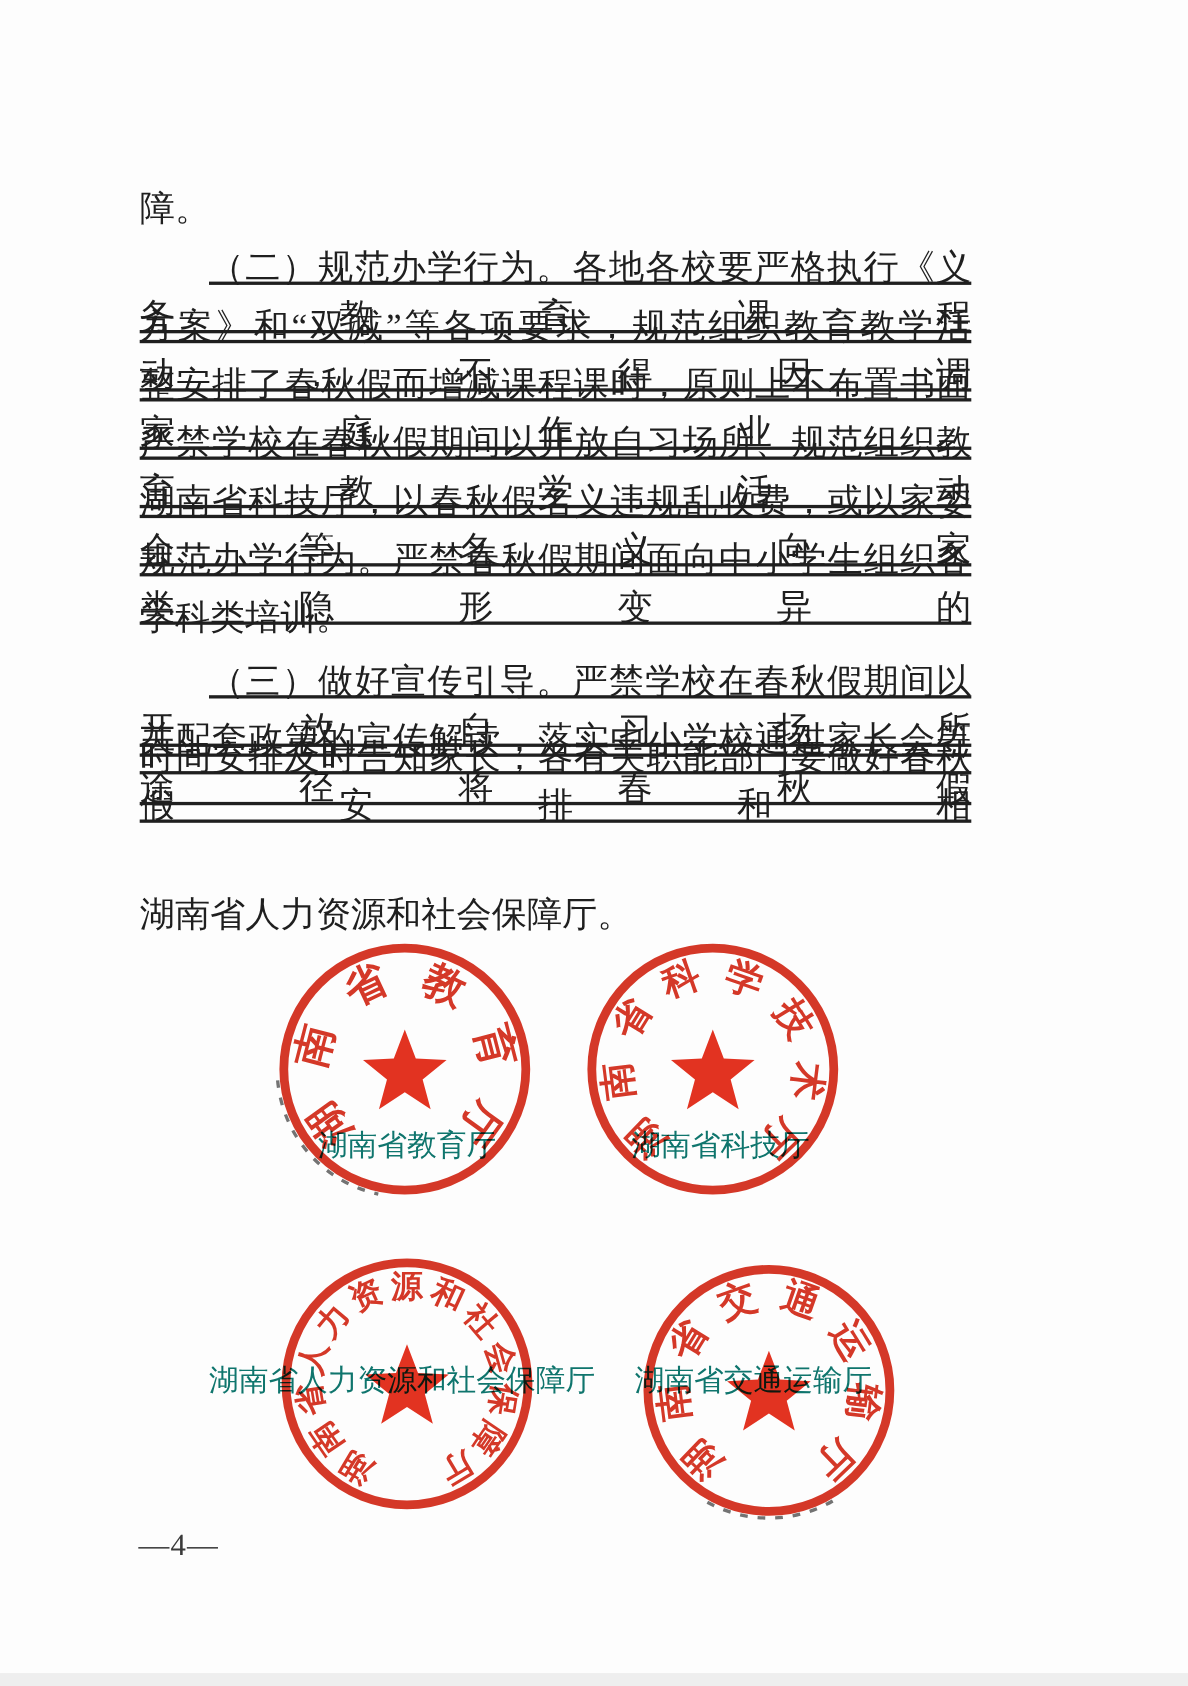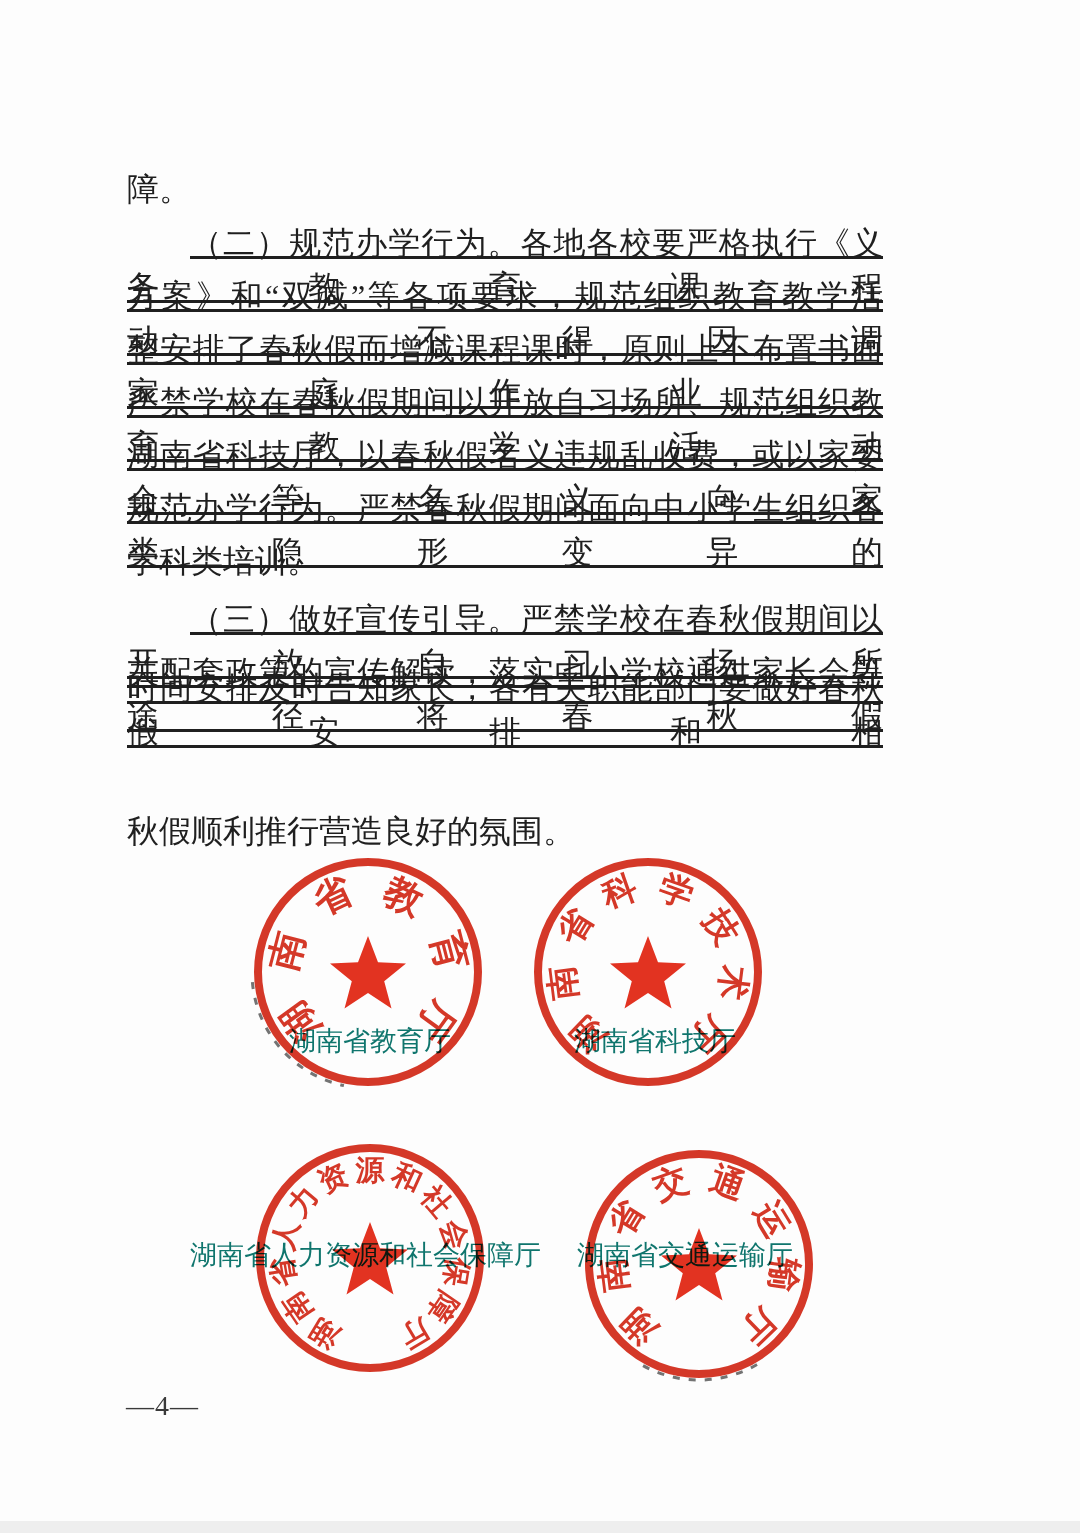--- a/index.html
+++ b/index.html
@@ -74,21 +74,21 @@
   <div class="bline full indent" style="top:221px">（二）规范办学行为。各地各校要严格执行《义务教育课程</div>
   <div class="bline full" style="top:274px">方案》和“双减”等各项要求，规范组织教育教学活动，不得因调</div>
   <div class="bline full" style="top:327px">整安排了春秋假而增减课程课时，原则上不布置书面家庭作业。</div>
   <div class="bline full" style="top:380px">严禁学校在春秋假期间以开放自习场所、规范组织教育教学活动</div>
   <div class="bline full" style="top:433px">湖南省科技厅，以春秋假名义违规乱收费，或以家委会等名义向家</div>
   <div class="bline full" style="top:486px">规范办学行为。严禁春秋假期间面向中小学生组织各类隐形变异的</div>
   <div class="bline end" style="top:539px">学科类培训。</div>
   <div class="bline full indent" style="top:597px">（三）做好宣传引导。严禁学校在春秋假期间以开放自习场所</div>
   <div class="bline full" style="top:650px">关配套政策的宣传解读，落实中小学校通过家长会等途径将春秋假</div>
   <div class="bline full" style="top:666px">时间安排及时告知家长，各有关职能部门要做好春秋假安排和相</div>
-  <div class="bline end" style="top:809px">秋假顺利推行营造良好的氛围。</div>
+  <div class="bline end" style="top:809px">湖南省人力资源和社会保障厅。</div>
 
   <div class="sig" style="left:289px;top:1024px">湖南省教育厅</div>
   <div class="sig" style="left:574px;top:1024px">湖南省科技厅</div>
   <div class="sig" style="left:190px;top:1238px">湖南省人力资源和社会保障厅</div>
   <div class="sig" style="left:577px;top:1238px">湖南省交通运输厅</div>
 
   <svg class="seal" style="left:243px;top:847px" width="250" height="250" viewBox="0 0 250 250">
     <path class="artifact" d="M 9.4,135.1 A 116,116 0 0 0 100.9,238.5"></path>
     <circle class="ring" cx="125" cy="125" r="110"></circle>
     <polygon class="star" transform="translate(125,129)" points="0,-40 10,-13.8 38,-12.4 16.2,5.3 23.5,32.4 0,17 -23.5,32.4 -16.2,5.3 -38,-12.4 -10,-13.8"></polygon>

